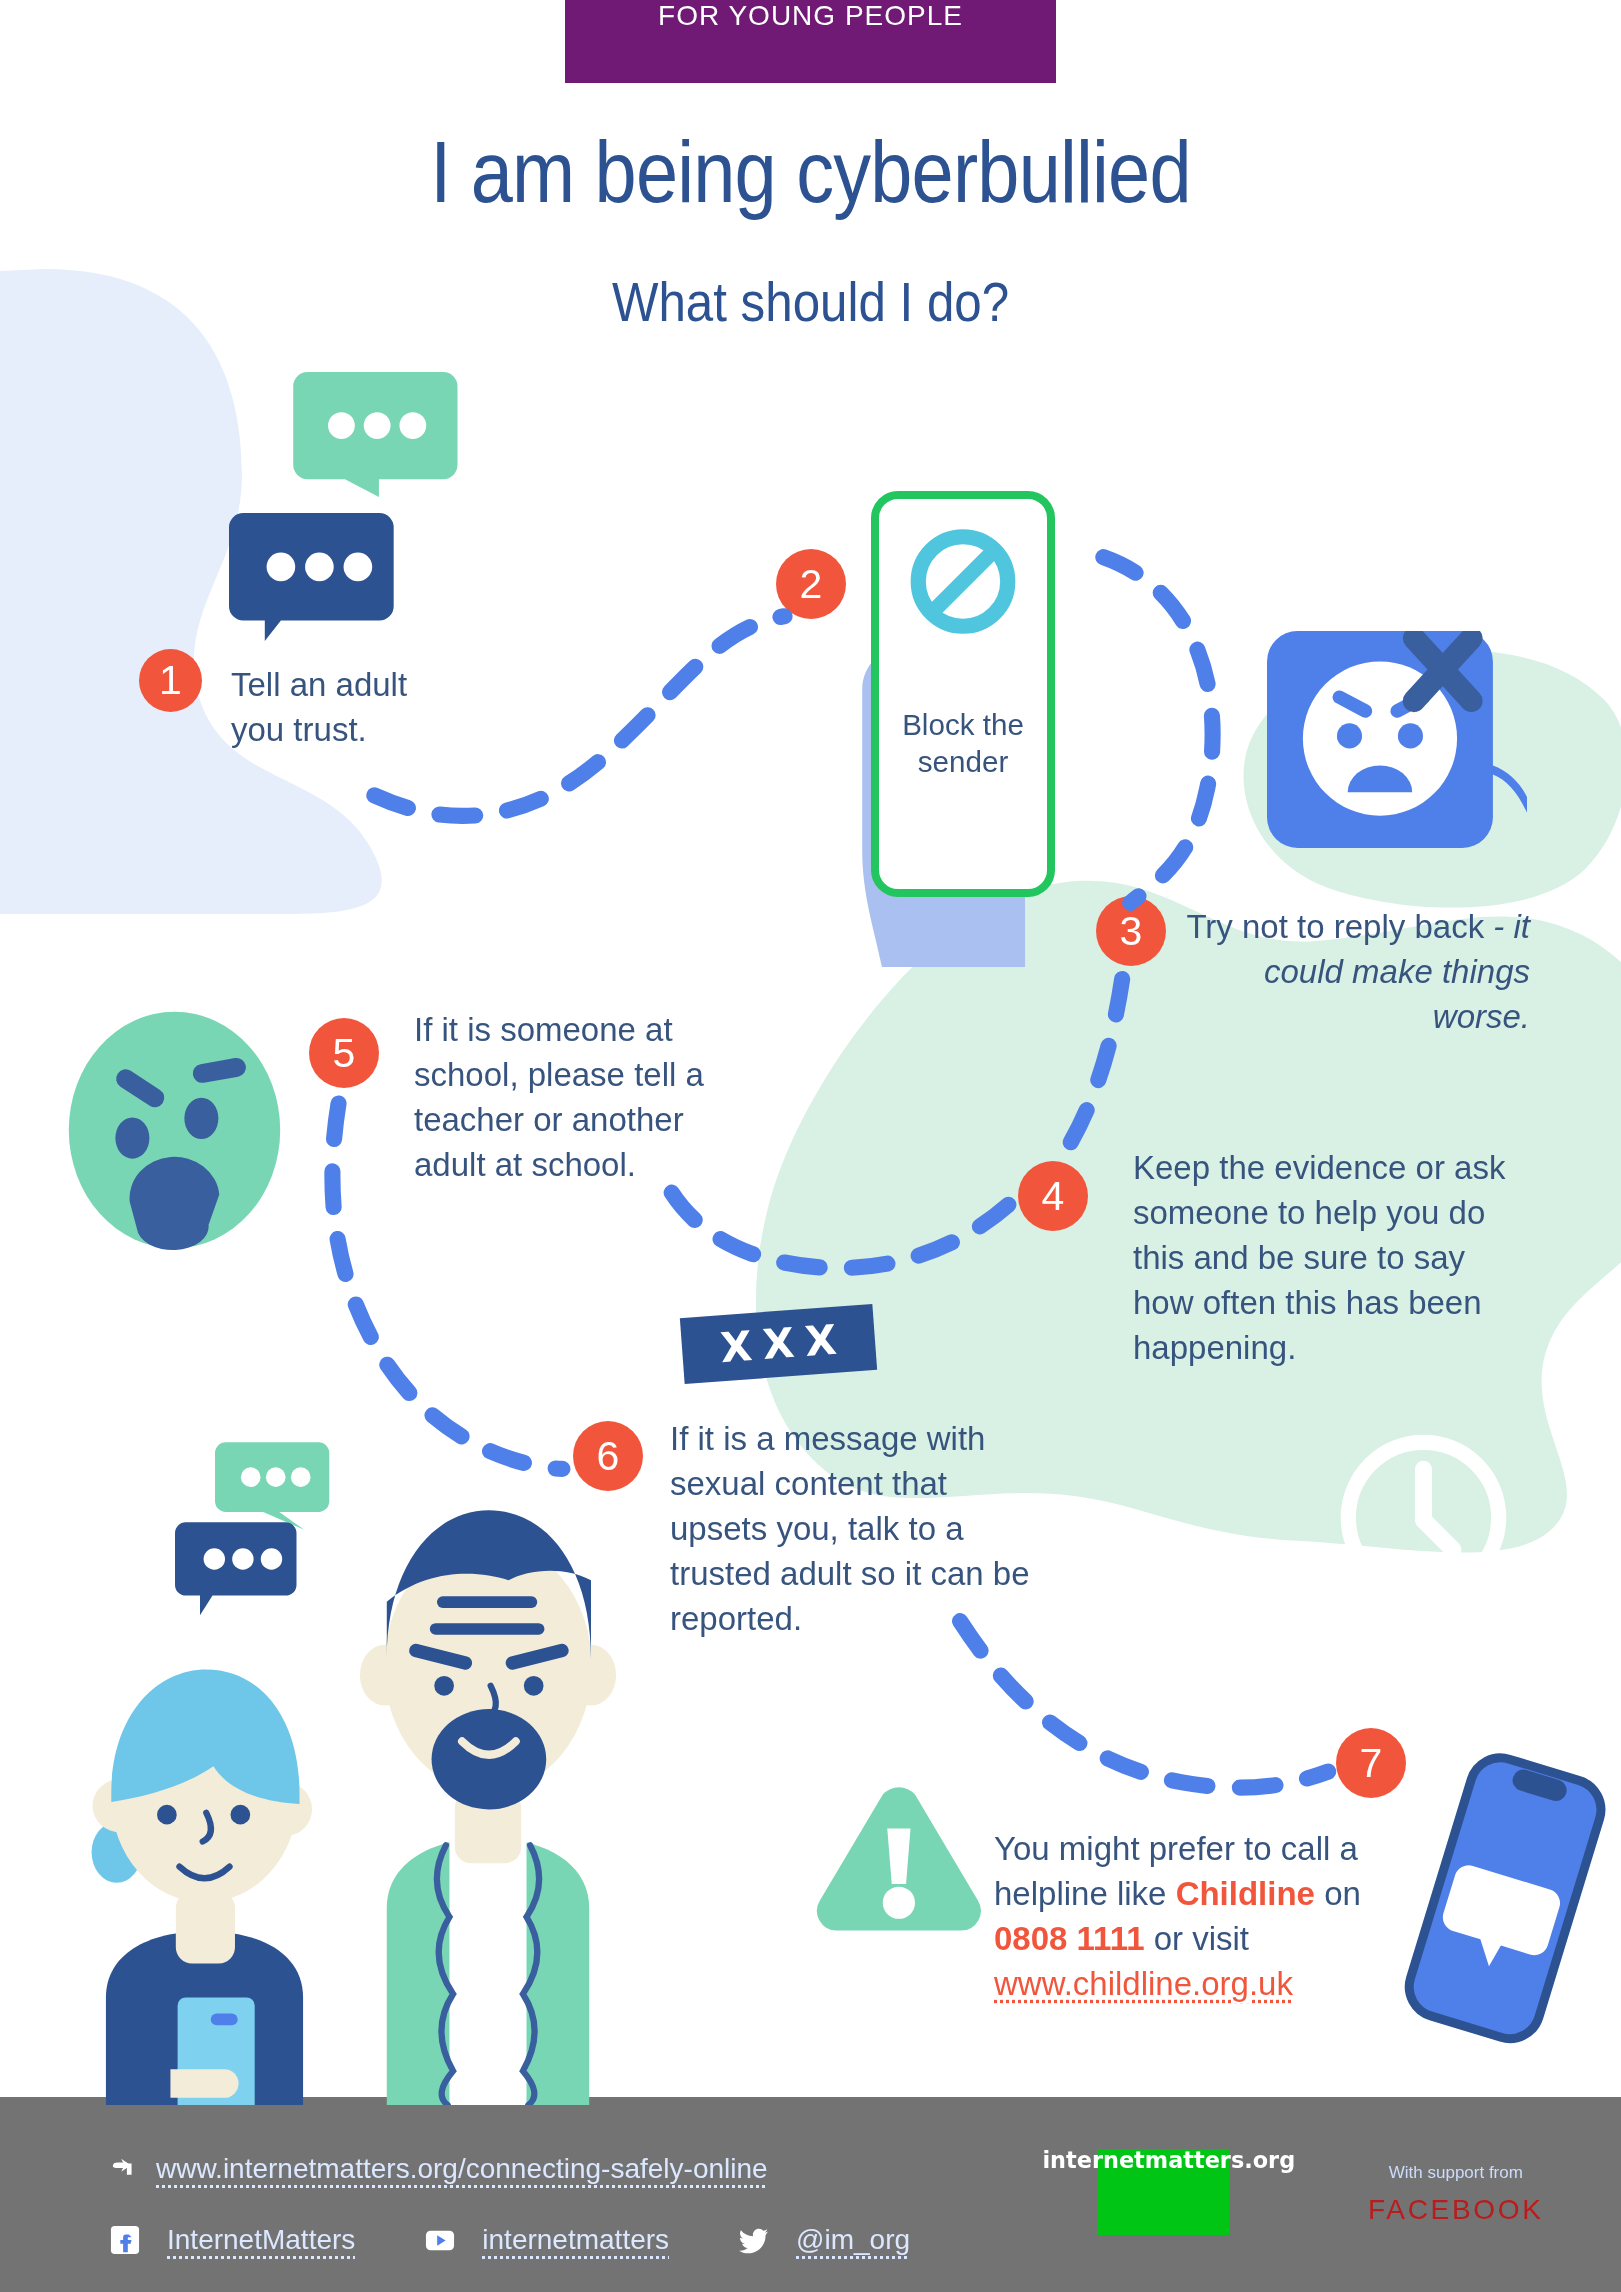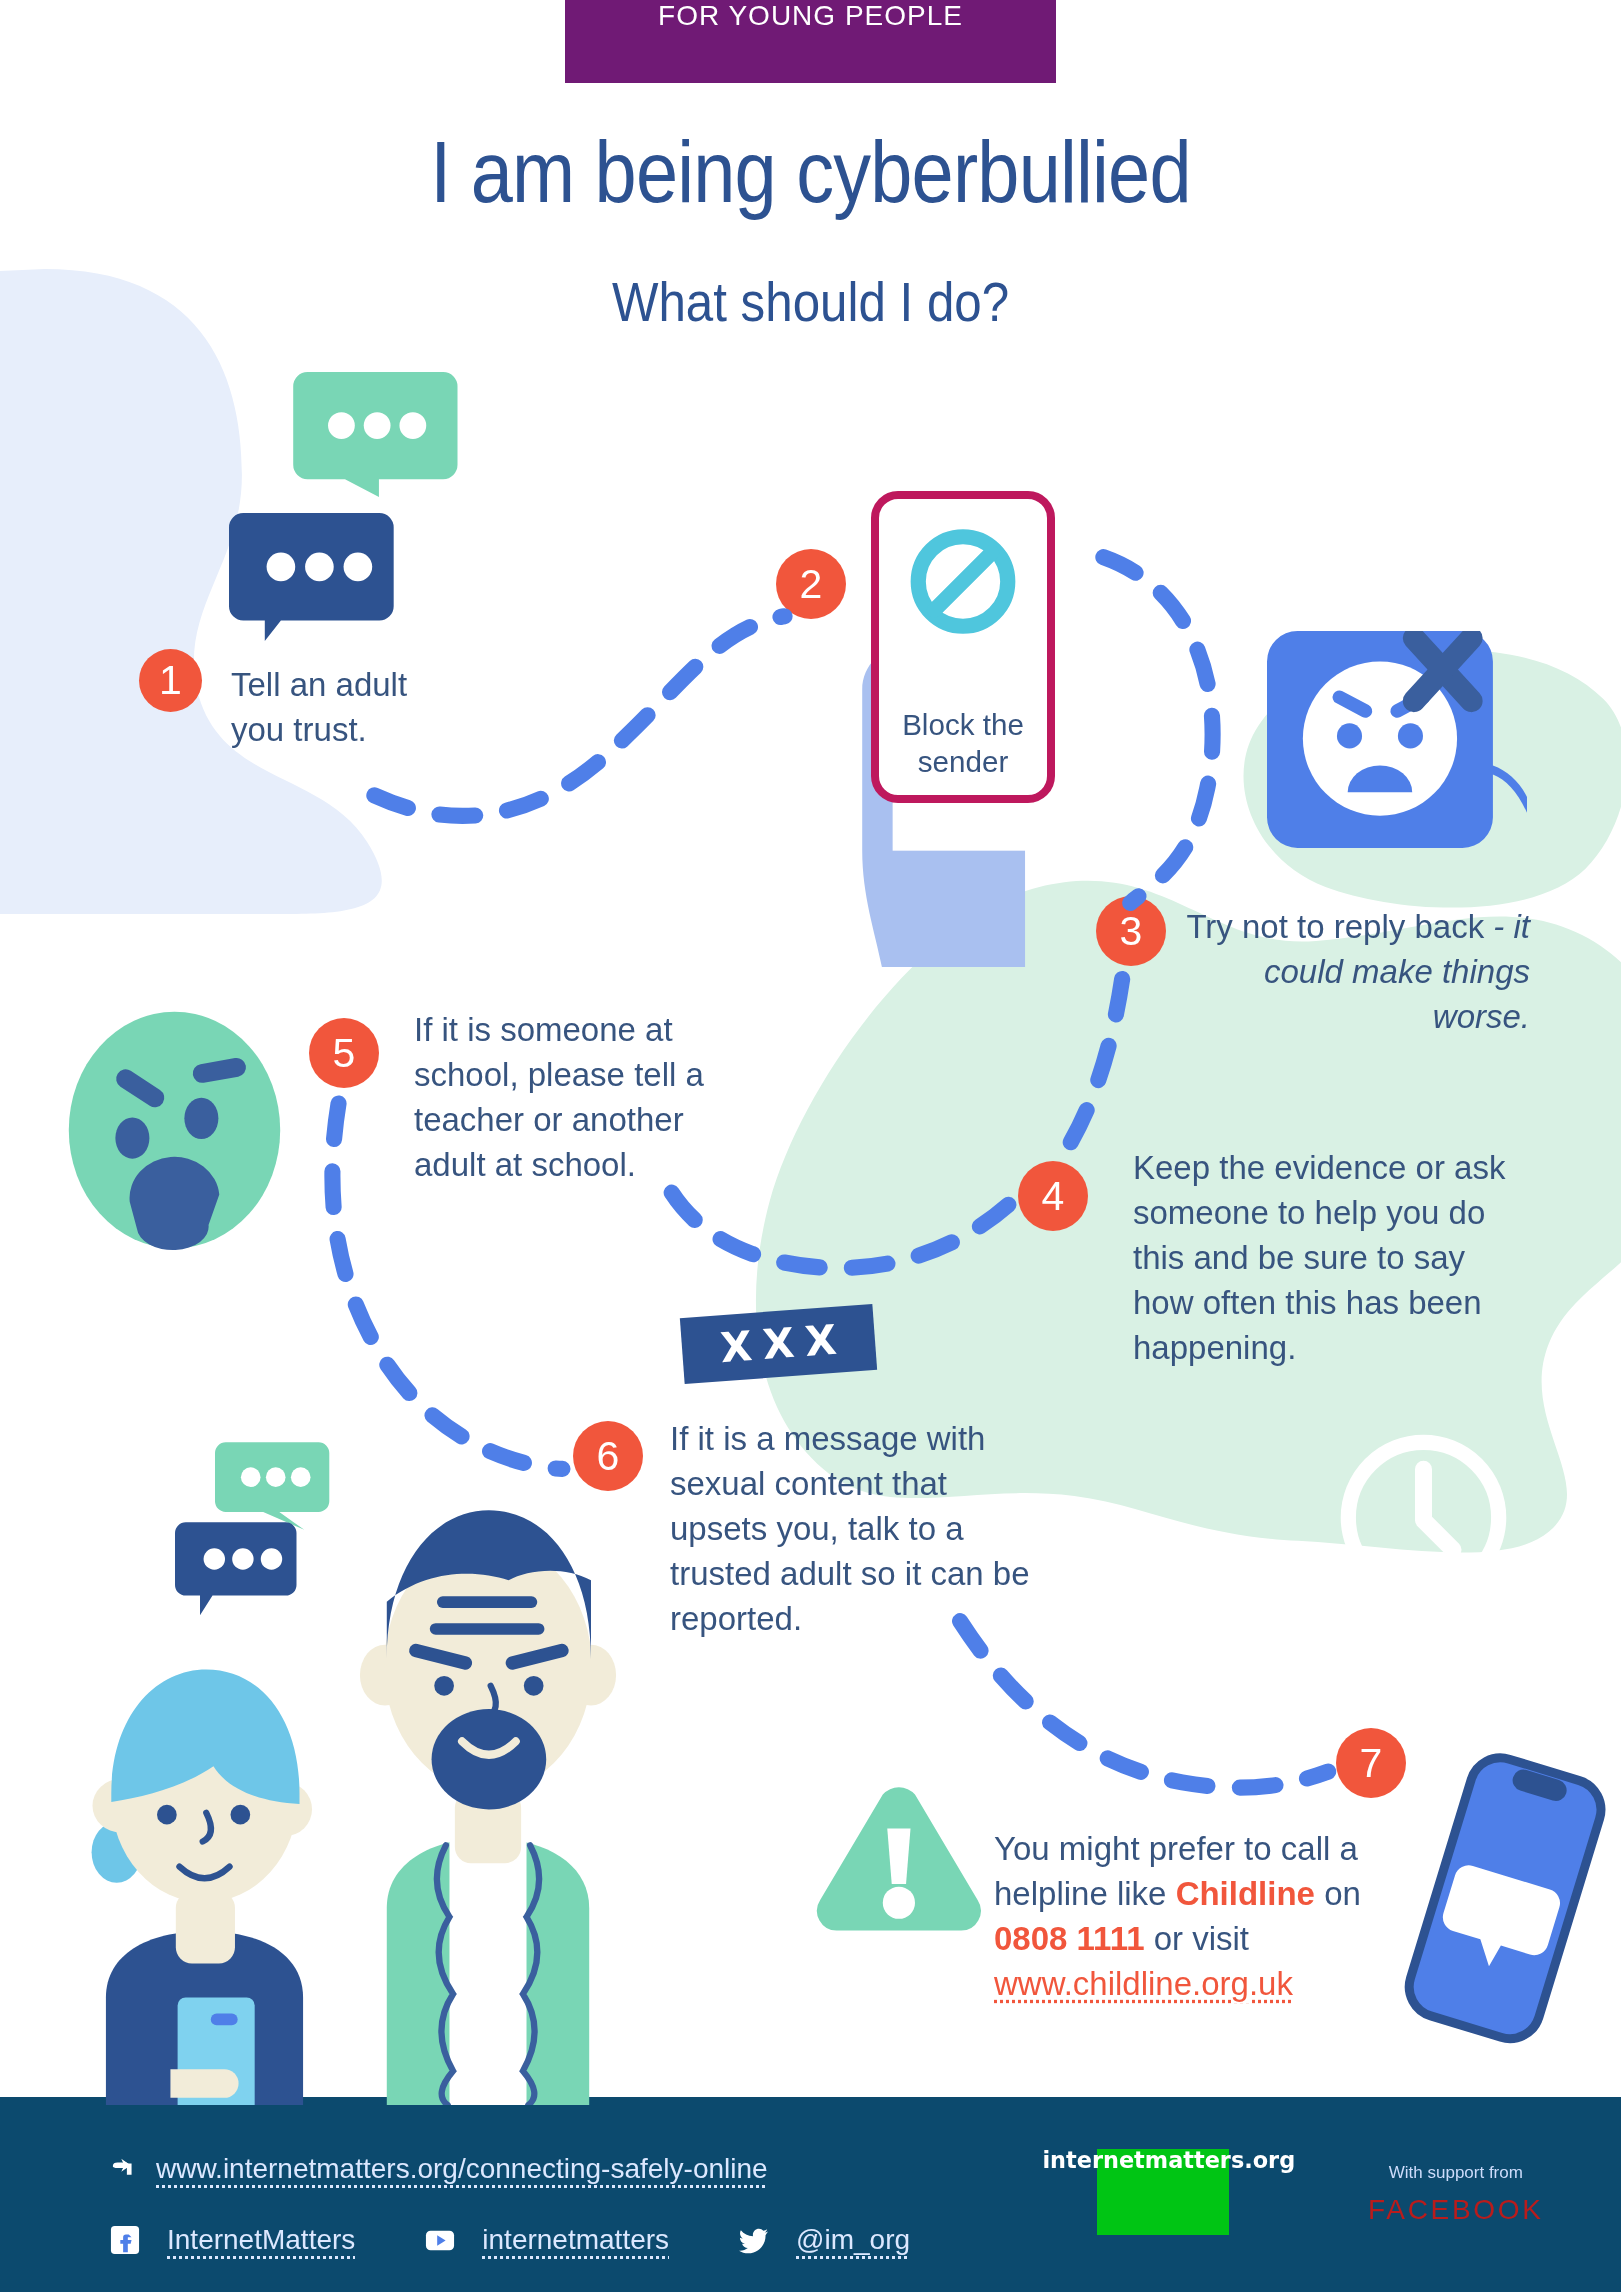--- a/index.html
+++ b/index.html
@@ -68,22 +68,22 @@
   .step7 { left:994px; top:1827px; width:376px; }
   .step3 em { font-style:italic; }
   .hl { color:#f1563c; font-weight:bold; }
   .link-orange {
     color:#f1563c; text-decoration:underline;
     text-decoration-style:dotted; text-underline-offset:5.4px;
   }
 
   
   .phone-shell {
-    position:absolute; left:871px; top:491px; width:184px; height:312px;
-    border:8px solid #be185d; border-radius:27px; background:#ffffff; z-index:6;
+    position:absolute; left:871px; top:491px; width:184px; height:406px;
+    border:8px solid #22c55e; border-radius:27px; background:#ffffff; z-index:6;
   }
   .phone-label {
     position:absolute; left:0; right:0; top:208px; text-align:center;
     color:#37547f; font-size:29.6px; line-height:1.24;
   }
   .hand { position:absolute; left:855px; top:627px; width:188px; height:340px; z-index:5; }
 
   
   .xxx {
     position:absolute; left:682px; top:1311px; width:193px; height:66px;
@@ -91,21 +91,21 @@
     display:flex; align-items:center; justify-content:center; gap:10.7px;
   }
   .xxx span {
     color:#ffffff; font-size:41px; font-weight:bold; line-height:1;
     font-family:"DejaVu Sans", sans-serif;
   }
 
   
   .footer {
     position:absolute; left:0; bottom:0; width:1621px; height:196px;
-    background:#0c4a6e;
+    background:#737373;
   }
   .f-url-row { position:absolute; left:110px; top:56px; display:flex; align-items:center; gap:16px; }
   .f-social-row { position:absolute; left:110px; top:127px; display:flex; align-items:center; gap:0; }
   .f-social-item { display:flex; align-items:center; gap:27px; }
   .f-social-item + .f-social-item { margin-left:70px; }
   .f-link {
     color:#dce8ff; font-size:28px; text-decoration:underline;
     text-decoration-style:dotted; text-underline-offset:7.2px; white-space:nowrap;
   }
   .f-icon { width:30px; height:30px; display:block; flex:0 0 auto; }

